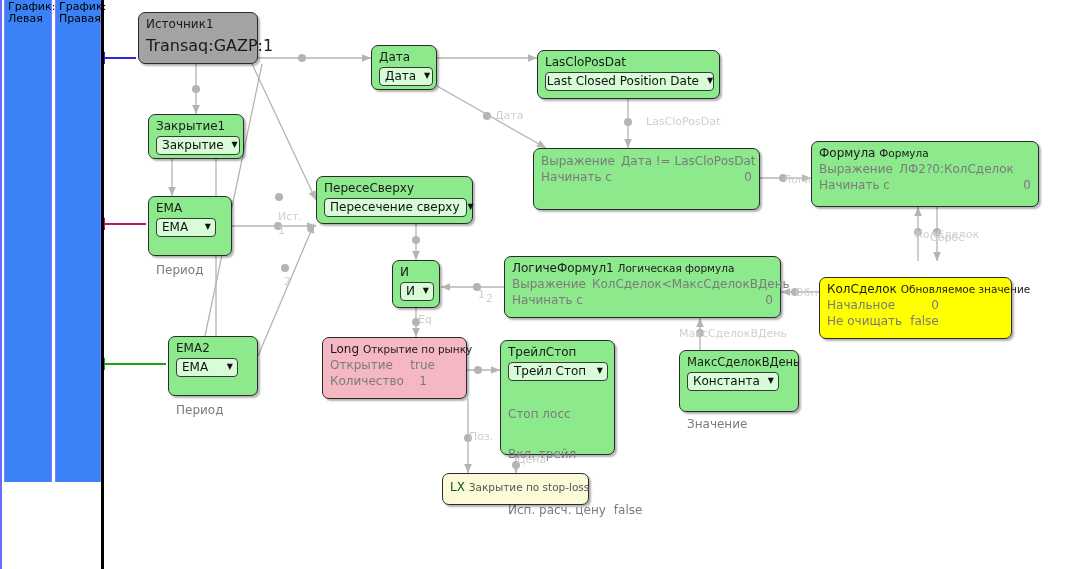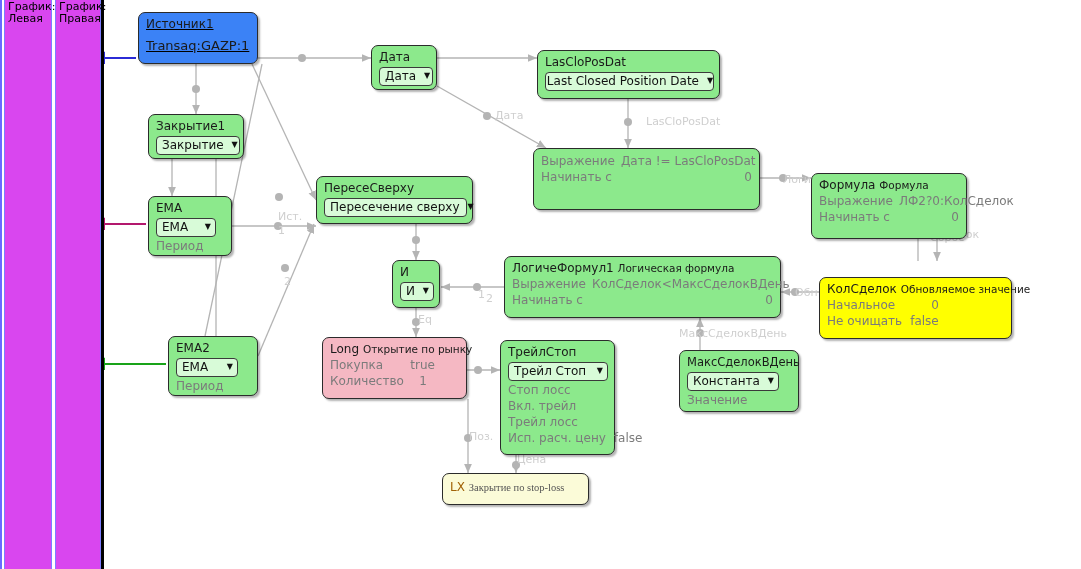--- a/index.html
+++ b/index.html
@@ -2,41 +2,41 @@
 <html><head>
 <meta charset="utf-8">
 <style>
   html,body{margin:0;padding:0;background:#fff;}
   body{width:1081px;height:569px;overflow:hidden;font-family:"DejaVu Sans","Liberation Sans",sans-serif;}
   #root{position:relative;width:1081px;height:569px;background:#ffffff;}
 
   
   #left-panel{position:absolute;left:0;top:0;width:104px;height:569px;background:#fff;}
   #left-panel .vsep{position:absolute;top:0;width:2px;height:569px;background:#6a6aff;}
-  #left-panel .col{position:absolute;top:0;height:569px;border-left:1px solid #7d7dff;border-right:1px solid #7d7dff;background:#d946ef;box-sizing:border-box;}
+  #left-panel .col{position:absolute;top:0;height:482px;border-left:1px solid #7d7dff;border-right:1px solid #7d7dff;background:#3b82f6;box-sizing:border-box;}
   #left-panel .col .hdr{padding:1px 2px 0 3px;font-size:11px;line-height:12px;color:#000;white-space:pre-line;}
   #canvas-border{position:absolute;left:101px;top:0;width:3px;height:569px;background:#000;}
 
   
   #canvas{position:absolute;left:104px;top:0;width:977px;height:569px;overflow:hidden;}
   #wires{position:absolute;left:-104px;top:0;width:1081px;height:569px;pointer-events:none;}
 
   
   .node{position:absolute;box-sizing:border-box;border:1px solid #2b2b2b;border-radius:7px;
         box-shadow:2px 2px 2px rgba(0,0,0,.30);padding:4px 7px 5px 7px;}
   .node.green{background:#8ce98c;}
-  .node.blue{background:#3b82f6;text-decoration:underline;}
+  .node.blue{background:#a3a3a3;}
   .node.pink{background:#f5b8c3;}
   .node.yellow{background:#ffff00;}
   .node.cream{background:#fbfbd8;}
 
   .n-title{font-size:12px;color:#1a1a1a;line-height:15px;white-space:nowrap;}
   .n-title .sub{font-size:10.5px;}
-  .n-sub{font-size:13px;color:#1a1a1a;line-height:16px;white-space:nowrap;}
-  .dim{color:#7b7b7b;}
+  .n-sub{font-size:16px;color:#1a1a1a;line-height:16px;white-space:nowrap;}
+  .dim{color:#7b7b7b;margin-top:24px;}
   .row{display:flex;justify-content:space-between;font-size:12px;line-height:16px;color:#7b7b7b;white-space:nowrap;}
   .row .v{color:#7b7b7b;padding-left:10px;}
 
   
   .combo{display:inline-flex;align-items:center;justify-content:space-between;
          background:#d8fbd8;border:1px solid #3a3a3a;border-radius:4px;
          height:19px;padding:0 4px 0 5px;font-size:12px;color:#111;margin:1px 0 1px 0;box-sizing:border-box;}
   .combo .cap{white-space:nowrap;}
   .combo .car{margin-left:8px;font-size:8px;line-height:8px;color:#111;}
 
@@ -207,21 +207,21 @@
       <div class="row">
           <span>Выражение</span>
           <span class="v" style="margin-right:auto;padding-left:6px;">Дата != LasCloPosDat</span>
         </div>
       <div class="row">
           <span>Начинать с</span>
           <span class="v">0</span>
         </div>
     </div>
 
-    <div class="node green" style="left:707px;top:141px;width:156px;height:66px;margin-top:32px;">
+    <div class="node green" style="left:707px;top:141px;width:228px;height:66px;">
       <div class="n-title"><span>Формула</span> <span class="sub">Формула</span></div>
       <div class="row">
           <span>Выражение</span>
           <span class="v" style="margin-right:auto;padding-left:6px;">ЛФ2?0:КолСделок</span>
         </div>
       <div class="row">
           <span>Начинать с</span>
           <span class="v">0</span>
         </div>
     </div>
@@ -280,21 +280,21 @@
       <div class="combo" style="width:62px;">
         <span class="cap">EMA</span>
         <span class="car">▼</span>
       </div>
       <div class="row dim">Период</div>
     </div>
 
     <div class="node pink" style="left:218px;top:337px;width:145px;height:62px;">
       <div class="n-title"><span>Long</span> <span class="sub">Открытие по рынку</span></div>
       <div class="row">
-          <span>Покупка</span>
+          <span>Открытие</span>
           <span class="v" style="padding-right:24px;">true</span>
         </div>
       <div class="row">
           <span>Количество</span>
           <span class="v" style="padding-right:32px;">1</span>
         </div>
     </div>
 
     <div class="node green" style="left:396px;top:340px;width:115px;height:115px;">
       <div class="n-title">ТрейлСтоп</div>
@@ -314,17 +314,17 @@
     <div class="node green" style="left:575px;top:350px;width:120px;height:62px;">
       <div class="n-title" style="font-size:11.5px;">МаксСделокВДень</div>
       <div class="combo" style="width:92px;">
         <span class="cap">Константа</span>
         <span class="car">▼</span>
       </div>
       <div class="row dim">Значение</div>
     </div>
 
     <div class="node cream" style="left:338px;top:473px;width:147px;height:32px;padding-top:6px;">
-      <div class="n-title"><span class="dim" style="color:#a16207;">LX</span> <span class="sub" style="color:#555;font-family:Liberation Serif, serif;">Закрытие по stop-loss</span></div>
+      <div class="n-title"><span class="dim" style="color:#14532d;">LX</span> <span class="sub" style="color:#555;">Закрытие по stop-loss</span></div>
     </div>
 
   </div>
 </div>
 
 </body></html>

